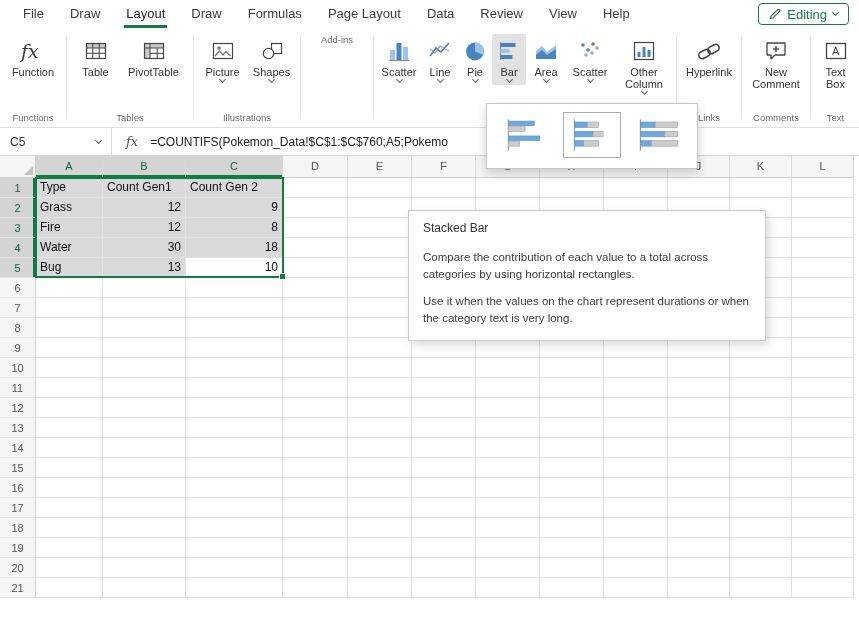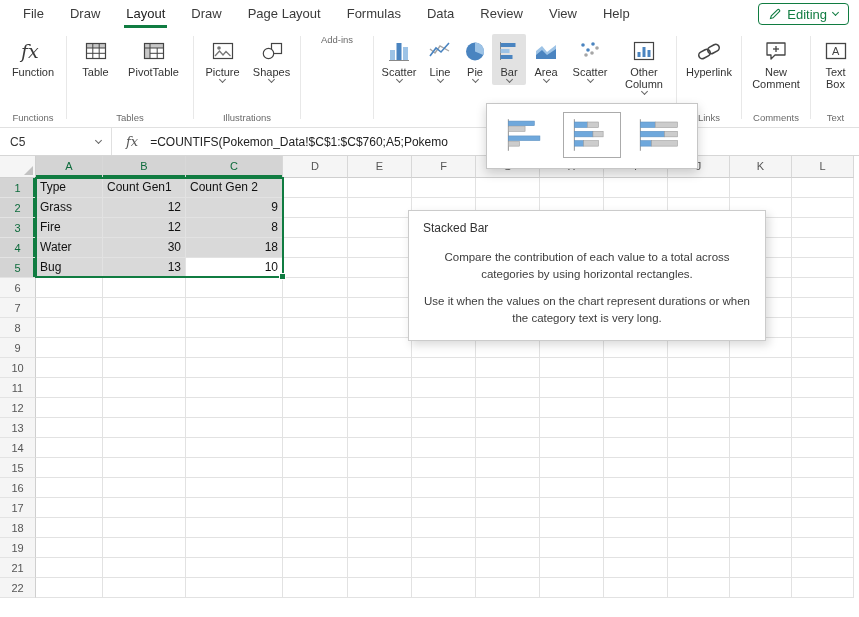--- a/index.html
+++ b/index.html
@@ -64,34 +64,34 @@
   .panel-title { font-size:12px; color:#222; margin-bottom:8px; }
   .opts { display:flex; gap:8px; }
   .opt { width:58px; height:46px; display:flex; align-items:center; justify-content:center;
     border:1.5px solid transparent; background:#fff; }
   .opt.sel { border-color:#ABABAB; }
 
   
   .tip { position:absolute; left:408px; top:210px; width:358px; background:#fff; border:1px solid #CBCBCB;
     box-shadow:3px 4px 9px rgba(0,0,0,0.15); padding:10px 14px 13px 14px; z-index:19; }
   .tip-title { font-size:12px; color:#333; margin-bottom:14px; }
-  .tip p { font-size:11.5px; color:#3c3c3c; line-height:1.45; margin-bottom:11px;text-align:center; }
+  .tip p { font-size:11.5px; color:#3c3c3c; line-height:1.45; margin-bottom:11px; }
   .tip p:last-child { margin-bottom:0; }
 </style>
 </head>
 <body>
 
 <div class="menubar">
   <div id="menu-tabs">
       <div class="mtab">File</div>
       <div class="mtab">Draw</div>
       <div class="mtab active">Layout</div>
       <div class="mtab">Draw</div>
+      <div class="mtab">Formulas</div>
       <div class="mtab">Page Layout</div>
-      <div class="mtab">Formulas</div>
       <div class="mtab">Data</div>
       <div class="mtab">Review</div>
       <div class="mtab">View</div>
       <div class="mtab">Help</div>
     </div>
   <div class="editing">
     <svg width="12" height="12" viewBox="0 0 12 12">
       <path d="M1.5 10.5 L2.3 7.9 L8.4 1.8 a1.15 1.15 0 0 1 1.9 1.9 L4.2 9.8 Z" fill="none" stroke="#107C41" stroke-width="1.1"></path>
     </svg>
     <span>Editing</span>
@@ -625,36 +625,36 @@
       <div class="cell" style="width: 64px;"></div>
       <div class="cell" style="width: 64px;"></div>
       <div class="cell" style="width: 64px;"></div>
       <div class="cell" style="width: 64px;"></div>
       <div class="cell" style="width: 64px;"></div>
       <div class="cell" style="width: 62px;"></div>
       <div class="cell" style="width: 62px;"></div>
       <div class="cell" style="width: 62px;"></div>
     </div>
     <div class="srow">
+      <div class="rh" style="width: 36px;">20</div>
+      <div class="cell" style="width: 67px;"></div>
+      <div class="cell" style="width: 83px;"></div>
+      <div class="cell" style="width: 97px;"></div>
+      <div class="cell" style="width: 65px;"></div>
+      <div class="cell" style="width: 64px;"></div>
+      <div class="cell" style="width: 64px;"></div>
+      <div class="cell" style="width: 64px;"></div>
+      <div class="cell" style="width: 64px;"></div>
+      <div class="cell" style="width: 64px;"></div>
+      <div class="cell" style="width: 62px;"></div>
+      <div class="cell" style="width: 62px;"></div>
+      <div class="cell" style="width: 62px;"></div>
+    </div>
+    <div class="srow">
       <div class="rh" style="width: 36px;">21</div>
-      <div class="cell" style="width: 67px;"></div>
-      <div class="cell" style="width: 83px;"></div>
-      <div class="cell" style="width: 97px;"></div>
-      <div class="cell" style="width: 65px;"></div>
-      <div class="cell" style="width: 64px;"></div>
-      <div class="cell" style="width: 64px;"></div>
-      <div class="cell" style="width: 64px;"></div>
-      <div class="cell" style="width: 64px;"></div>
-      <div class="cell" style="width: 64px;"></div>
-      <div class="cell" style="width: 62px;"></div>
-      <div class="cell" style="width: 62px;"></div>
-      <div class="cell" style="width: 62px;"></div>
-    </div>
-    <div class="srow">
-      <div class="rh" style="width: 36px;">22</div>
       <div class="cell" style="width: 67px;"></div>
       <div class="cell" style="width: 83px;"></div>
       <div class="cell" style="width: 97px;"></div>
       <div class="cell" style="width: 65px;"></div>
       <div class="cell" style="width: 64px;"></div>
       <div class="cell" style="width: 64px;"></div>
       <div class="cell" style="width: 64px;"></div>
       <div class="cell" style="width: 64px;"></div>
       <div class="cell" style="width: 64px;"></div>
       <div class="cell" style="width: 62px;"></div>

